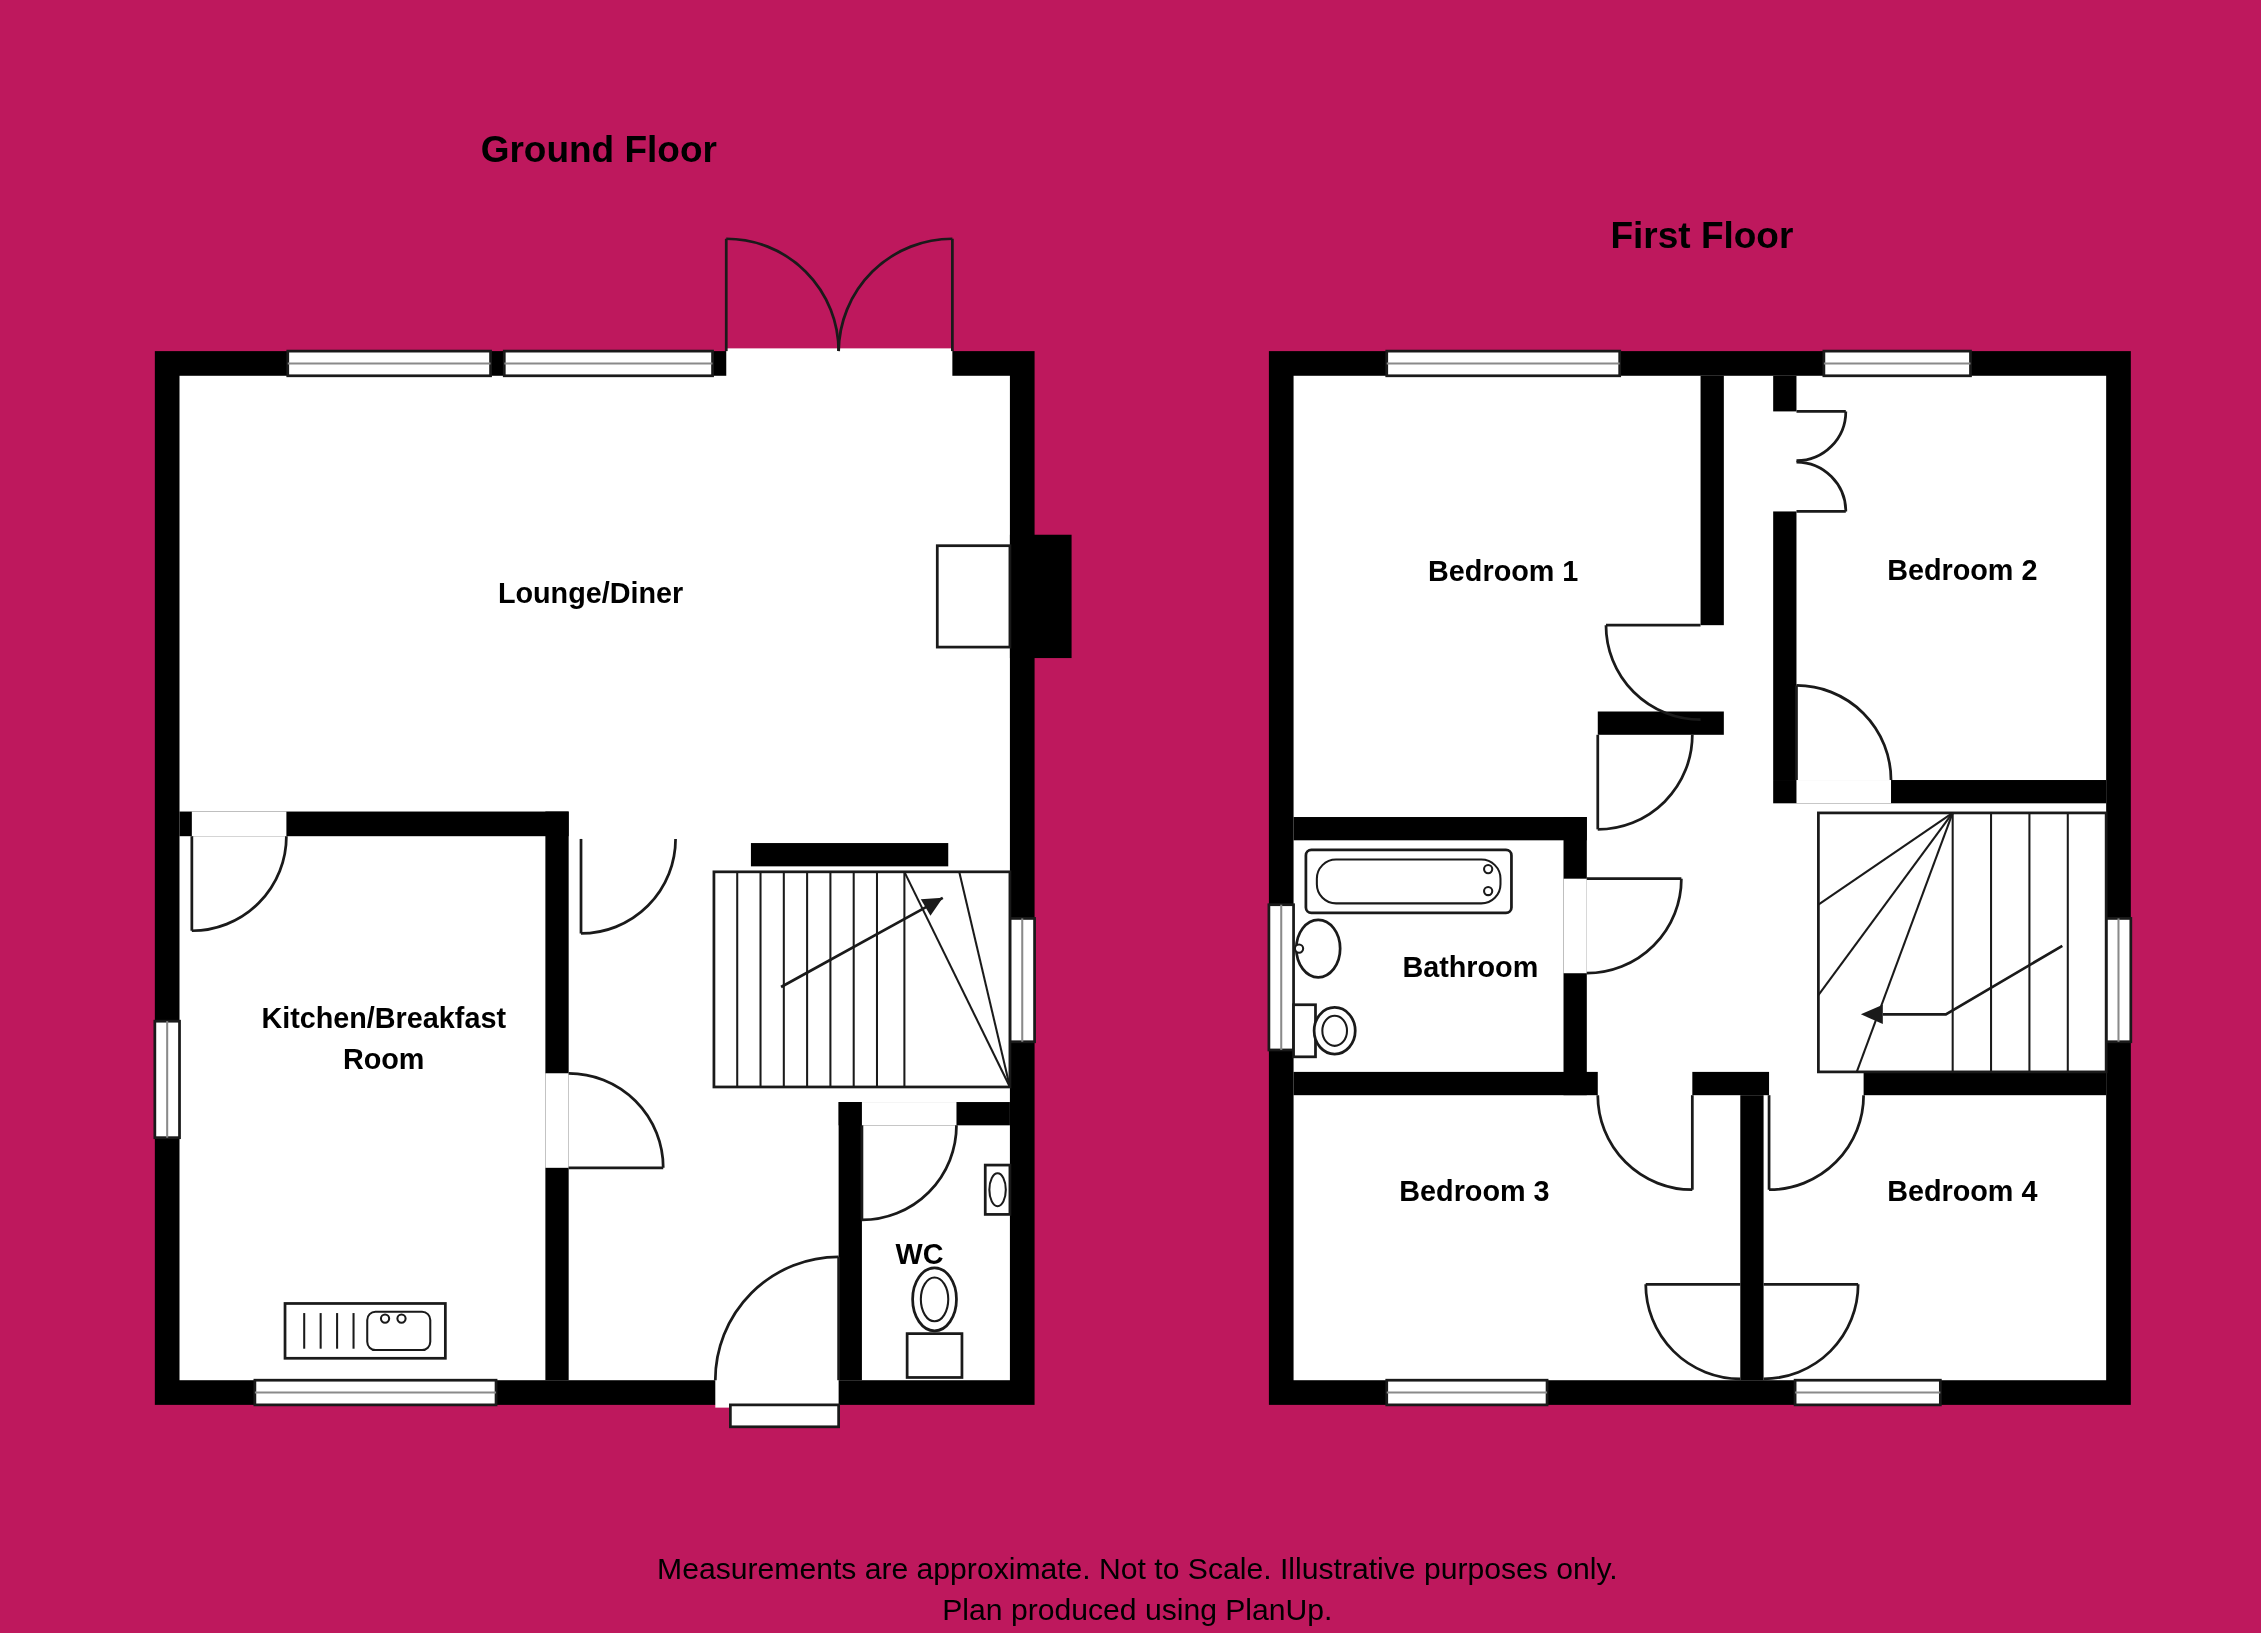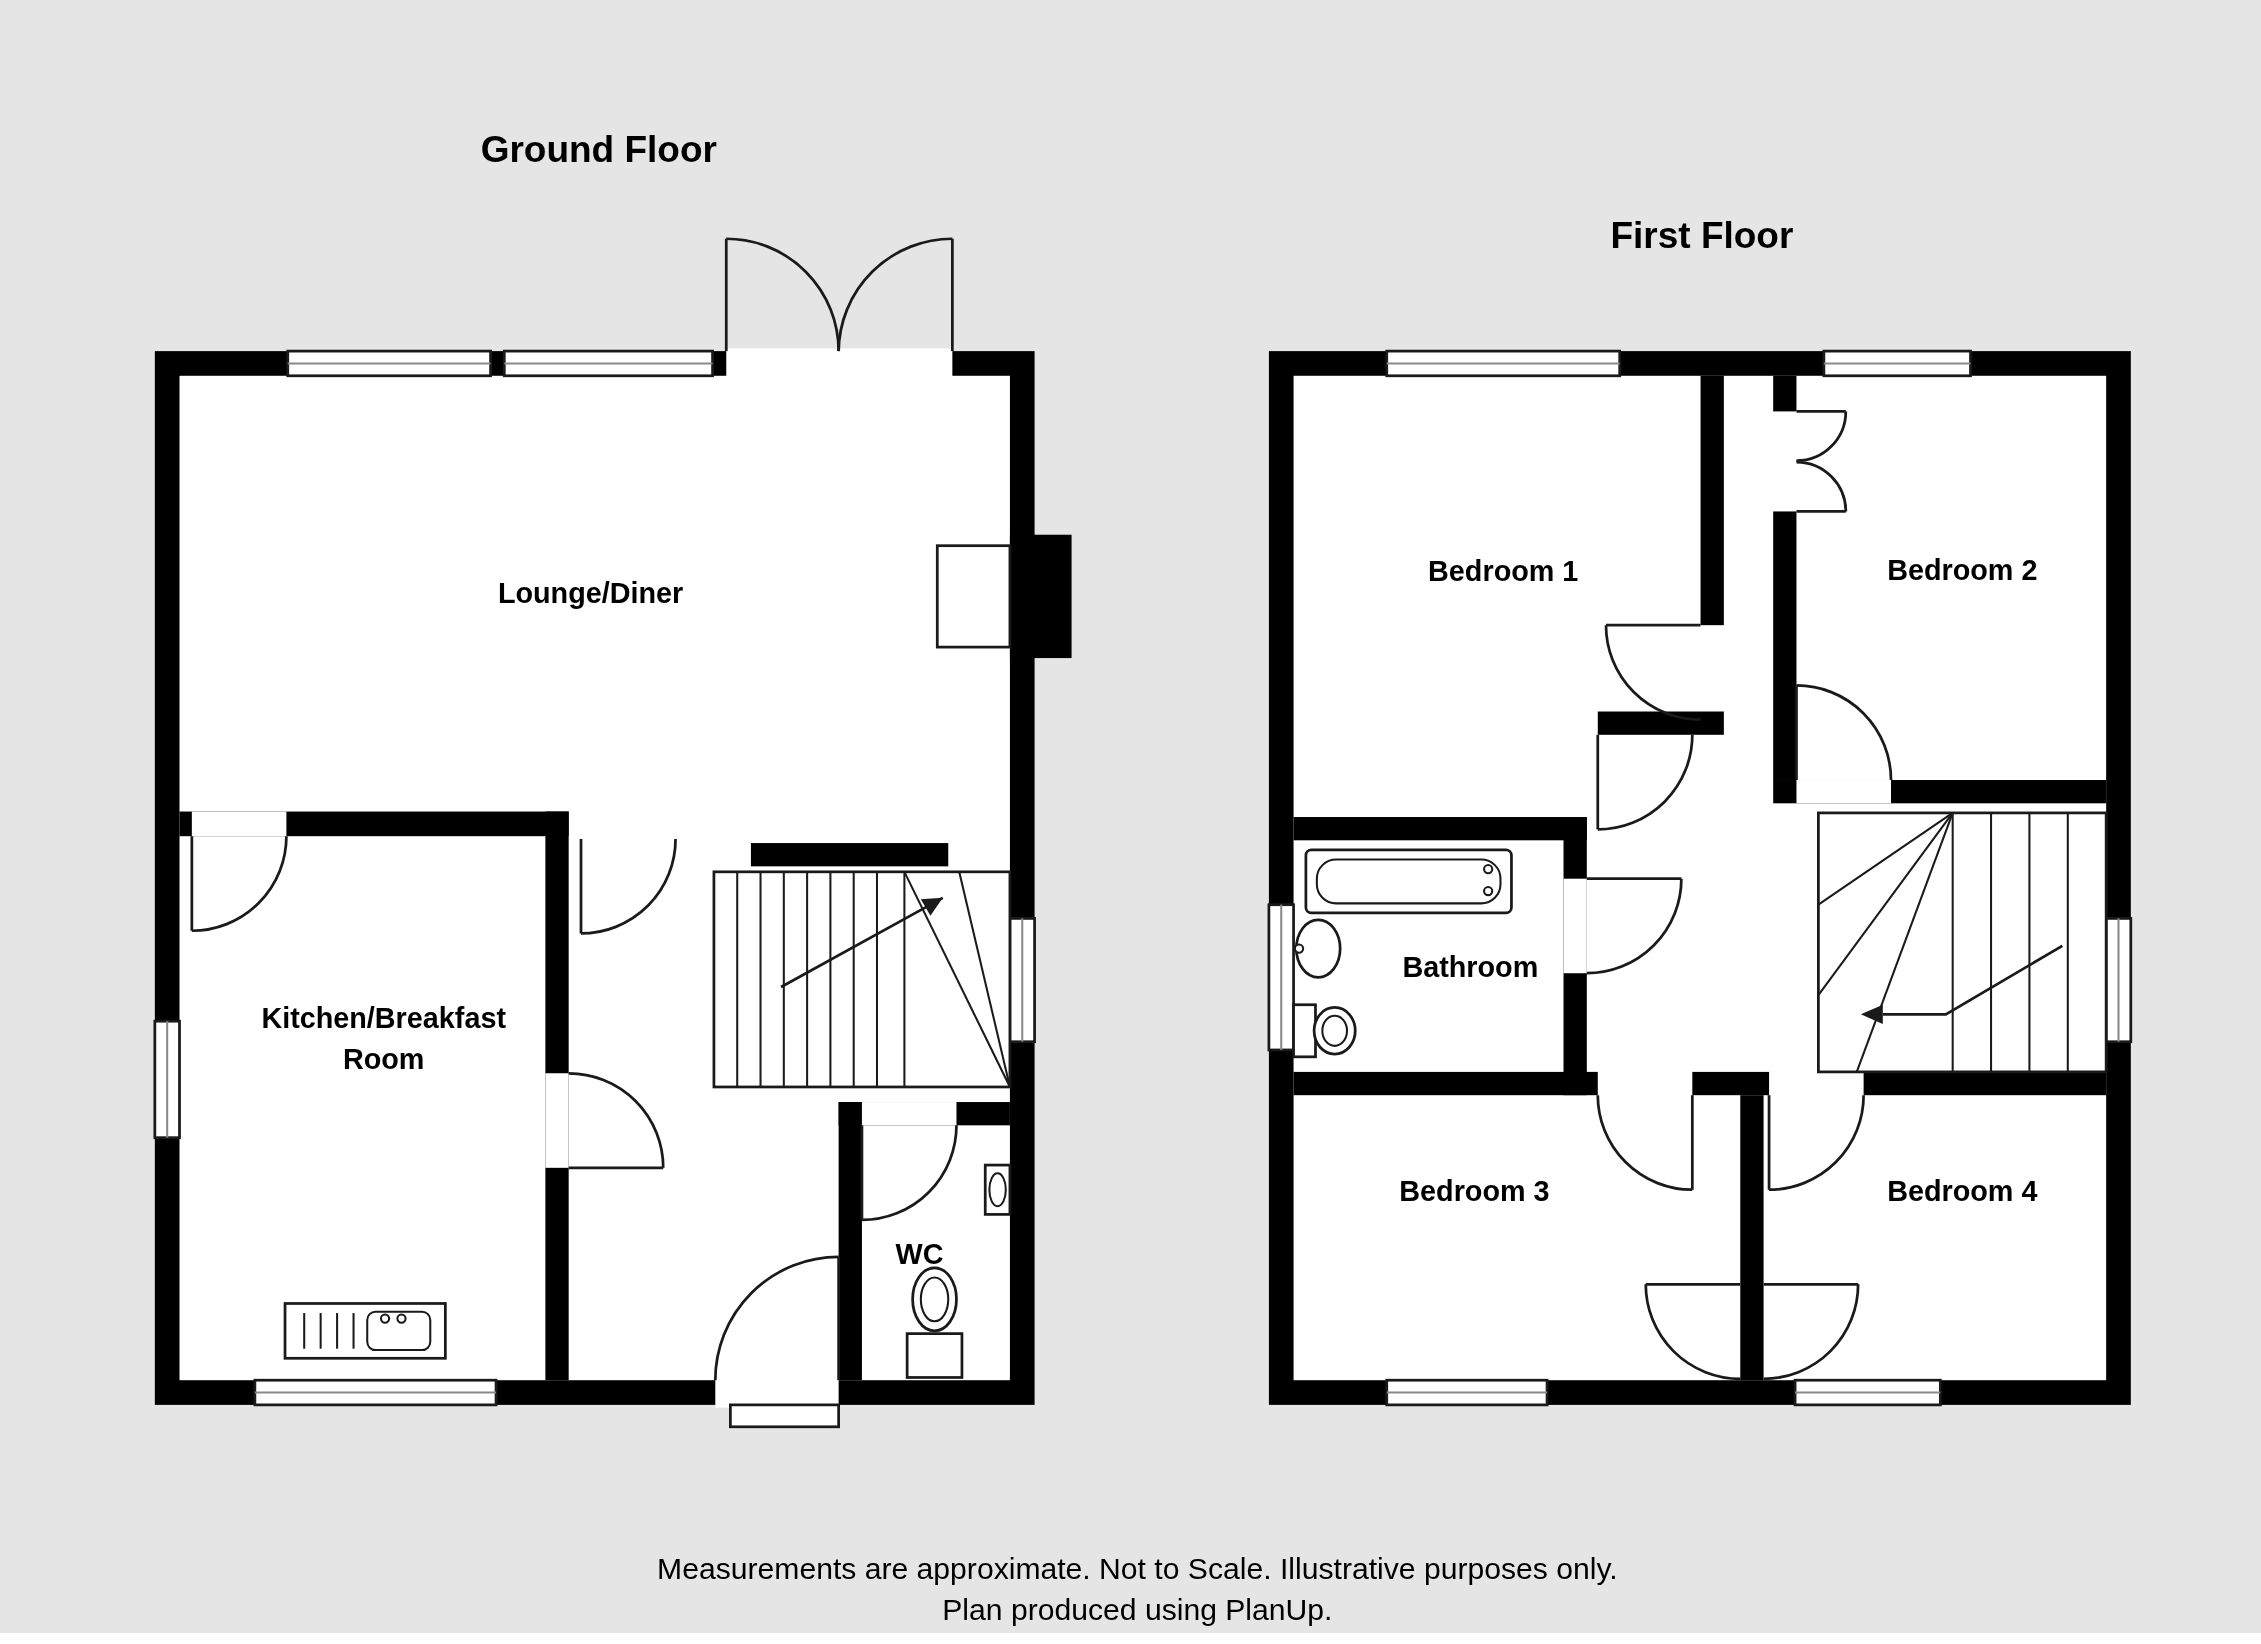--- a/index.html
+++ b/index.html
@@ -1,16 +1,16 @@
 <!DOCTYPE html>
 <html style="font-size:11px"><head>
 <meta charset="utf-8">
 <style>
   html,body{margin:0;padding:0;background:#ffffff;}
-  .page{width:2261px;height:1633px;background:#e5e5e5;position:relative;}
+  .page{width:2261px;height:1633px;background:#be185d;position:relative;}
   svg{display:block;}
   .wall{fill:#000000;stroke:none;}
   .roomfill{fill:#ffffff;stroke:none;}
   .gap{fill:#ffffff;stroke:none;}
   .ln{stroke:#1a1a1a;stroke-width:2;fill:none;}
   .thin{stroke:#1a1a1a;stroke-width:1.5;fill:none;}
   .winframe{fill:#ffffff;stroke:#1a1a1a;stroke-width:2;}
   .winline{stroke:#8a8a8a;stroke-width:1.5;fill:none;}
   .fix{fill:#ffffff;stroke:#1a1a1a;stroke-width:2;}
   .fixthin{fill:none;stroke:#1a1a1a;stroke-width:1.5;}

